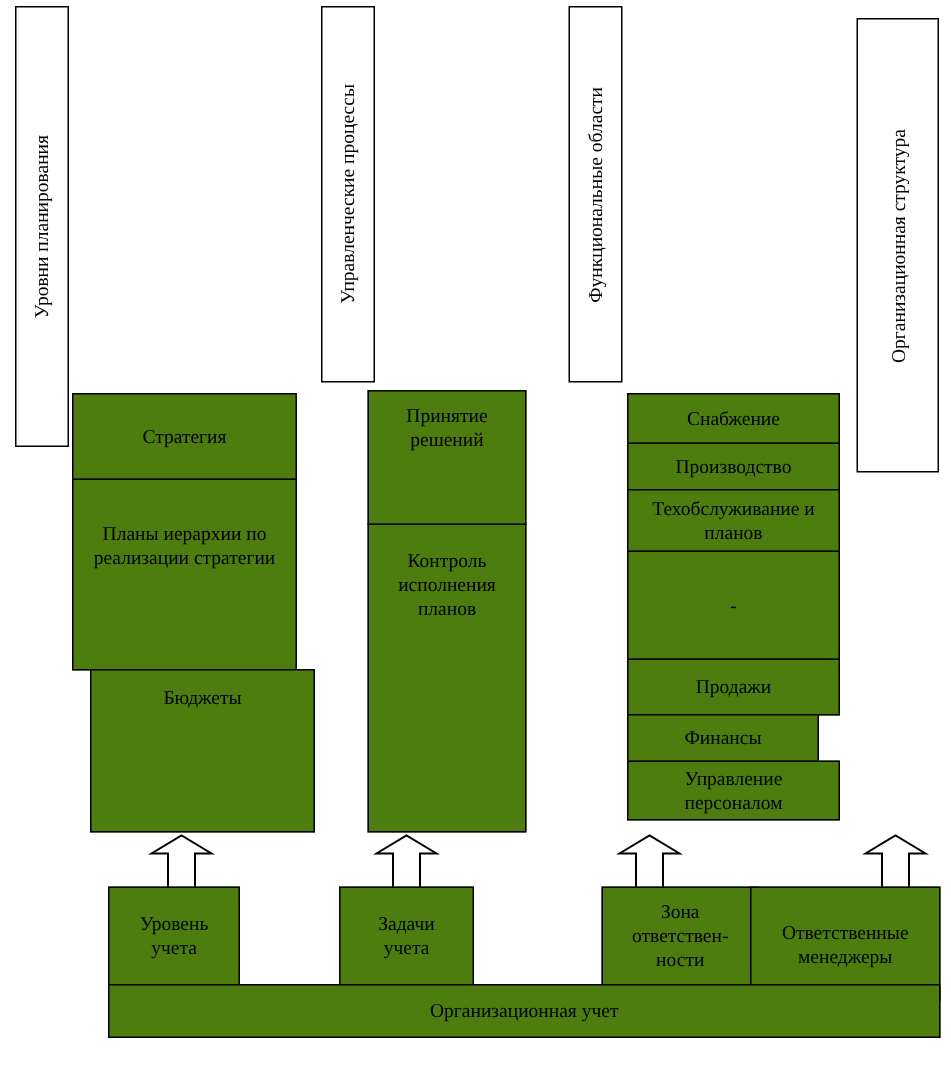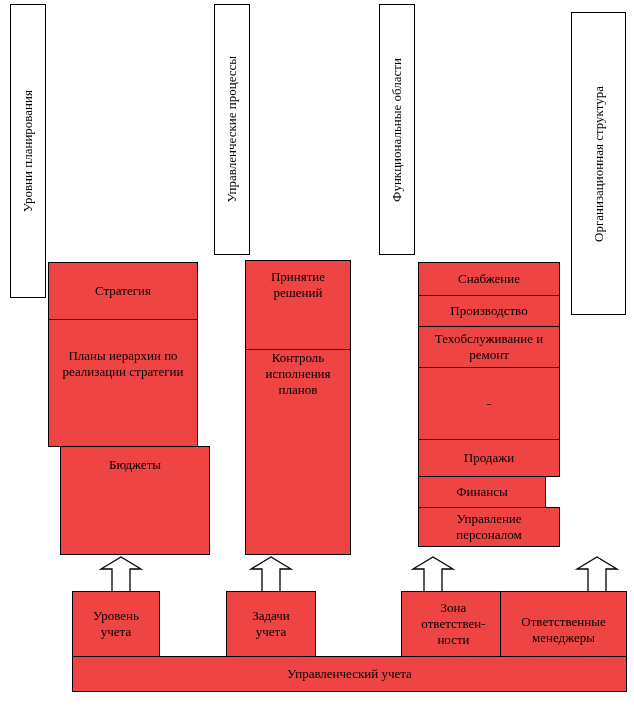--- a/index.html
+++ b/index.html
@@ -13,21 +13,21 @@
     width: 634px;
     height: 715px;
     background: #fff;
     font-size: 13px;
     line-height: 16px;
     overflow: hidden;
   }
   .bx {
     position: absolute;
     border: 1px solid #000;
-    background: #ef4444;
+    background: #4d7c0f;
     display: flex;
     align-items: center;
     justify-content: center;
     text-align: center;
     white-space: pre-line;
     padding: 2px 4px;
   }
   .bx.top { align-items: flex-start; }
   .vh {
     position: absolute;
@@ -67,28 +67,28 @@
     <span>Организационная структура</span>
   </div>
 
   <div class="bx" style="left:48px; top:262px; width:150px; height:58px;">Стратегия</div>
   <div class="bx top" style="left:48px; top:319px; width:150px; height:128px; padding-top:28px;">Планы иерархии по
 реализации стратегии</div>
   <div class="bx top" style="left:60px; top:446px; width:150px; height:109px; padding-top:10px;">Бюджеты</div>
 
   <div class="bx top" style="left:245px; top:260px; width:106px; height:90px; padding-top:8px;">Принятие
 решений</div>
-  <div class="bx top" style="left:245px; top:349px; width:106px; height:206px; padding-top:0;">Контроль
+  <div class="bx top" style="left:245px; top:349px; width:106px; height:206px; padding-top:16px;">Контроль
 исполнения
 планов</div>
 
   <div class="bx" style="left:418px; top:262px; width:142px; height:34px;">Снабжение</div>
   <div class="bx" style="left:418px; top:295px; width:142px; height:32px;">Производство</div>
   <div class="bx" style="left:418px; top:326px; width:142px; height:42px;">Техобслуживание и
-ремонт</div>
+планов</div>
   <div class="bx" style="left:418px; top:367px; width:142px; height:73px;">-</div>
   <div class="bx" style="left:418px; top:439px; width:142px; height:38px;">Продажи</div>
   <div class="bx" style="left:418px; top:476px; width:128px; height:32px;">Финансы</div>
   <div class="bx" style="left:418px; top:507px; width:142px; height:40px;">Управление
 персоналом</div>
 
   <div class="arrow" style="left:97px; top:556px;">
     <svg viewBox="0 0 48 36" width="48" height="36">
       <polygon points="15,36 15,13 4,13 24,1 44,13 33,13 33,36" fill="#fff" stroke="#000" stroke-width="1.3"></polygon>
     </svg>
@@ -112,15 +112,15 @@
   <div class="bx" style="left:72px; top:591px; width:88px; height:66px;">Уровень
 учета</div>
   <div class="bx" style="left:226px; top:591px; width:90px; height:66px;">Задачи
 учета</div>
   <div class="bx" style="left:401px; top:591px; width:105px; height:66px;">Зона
 ответствен-
 ности</div>
   <div class="bx" style="left:500px; top:591px; width:127px; height:77px;">Ответственные
 менеджеры</div>
 
-  <div class="bx" style="left:72px; top:656px; width:555px; height:36px;">Управленческий учета</div>
+  <div class="bx" style="left:72px; top:656px; width:555px; height:36px;">Организационная учет</div>
 
 </div>
 
 </body></html>

